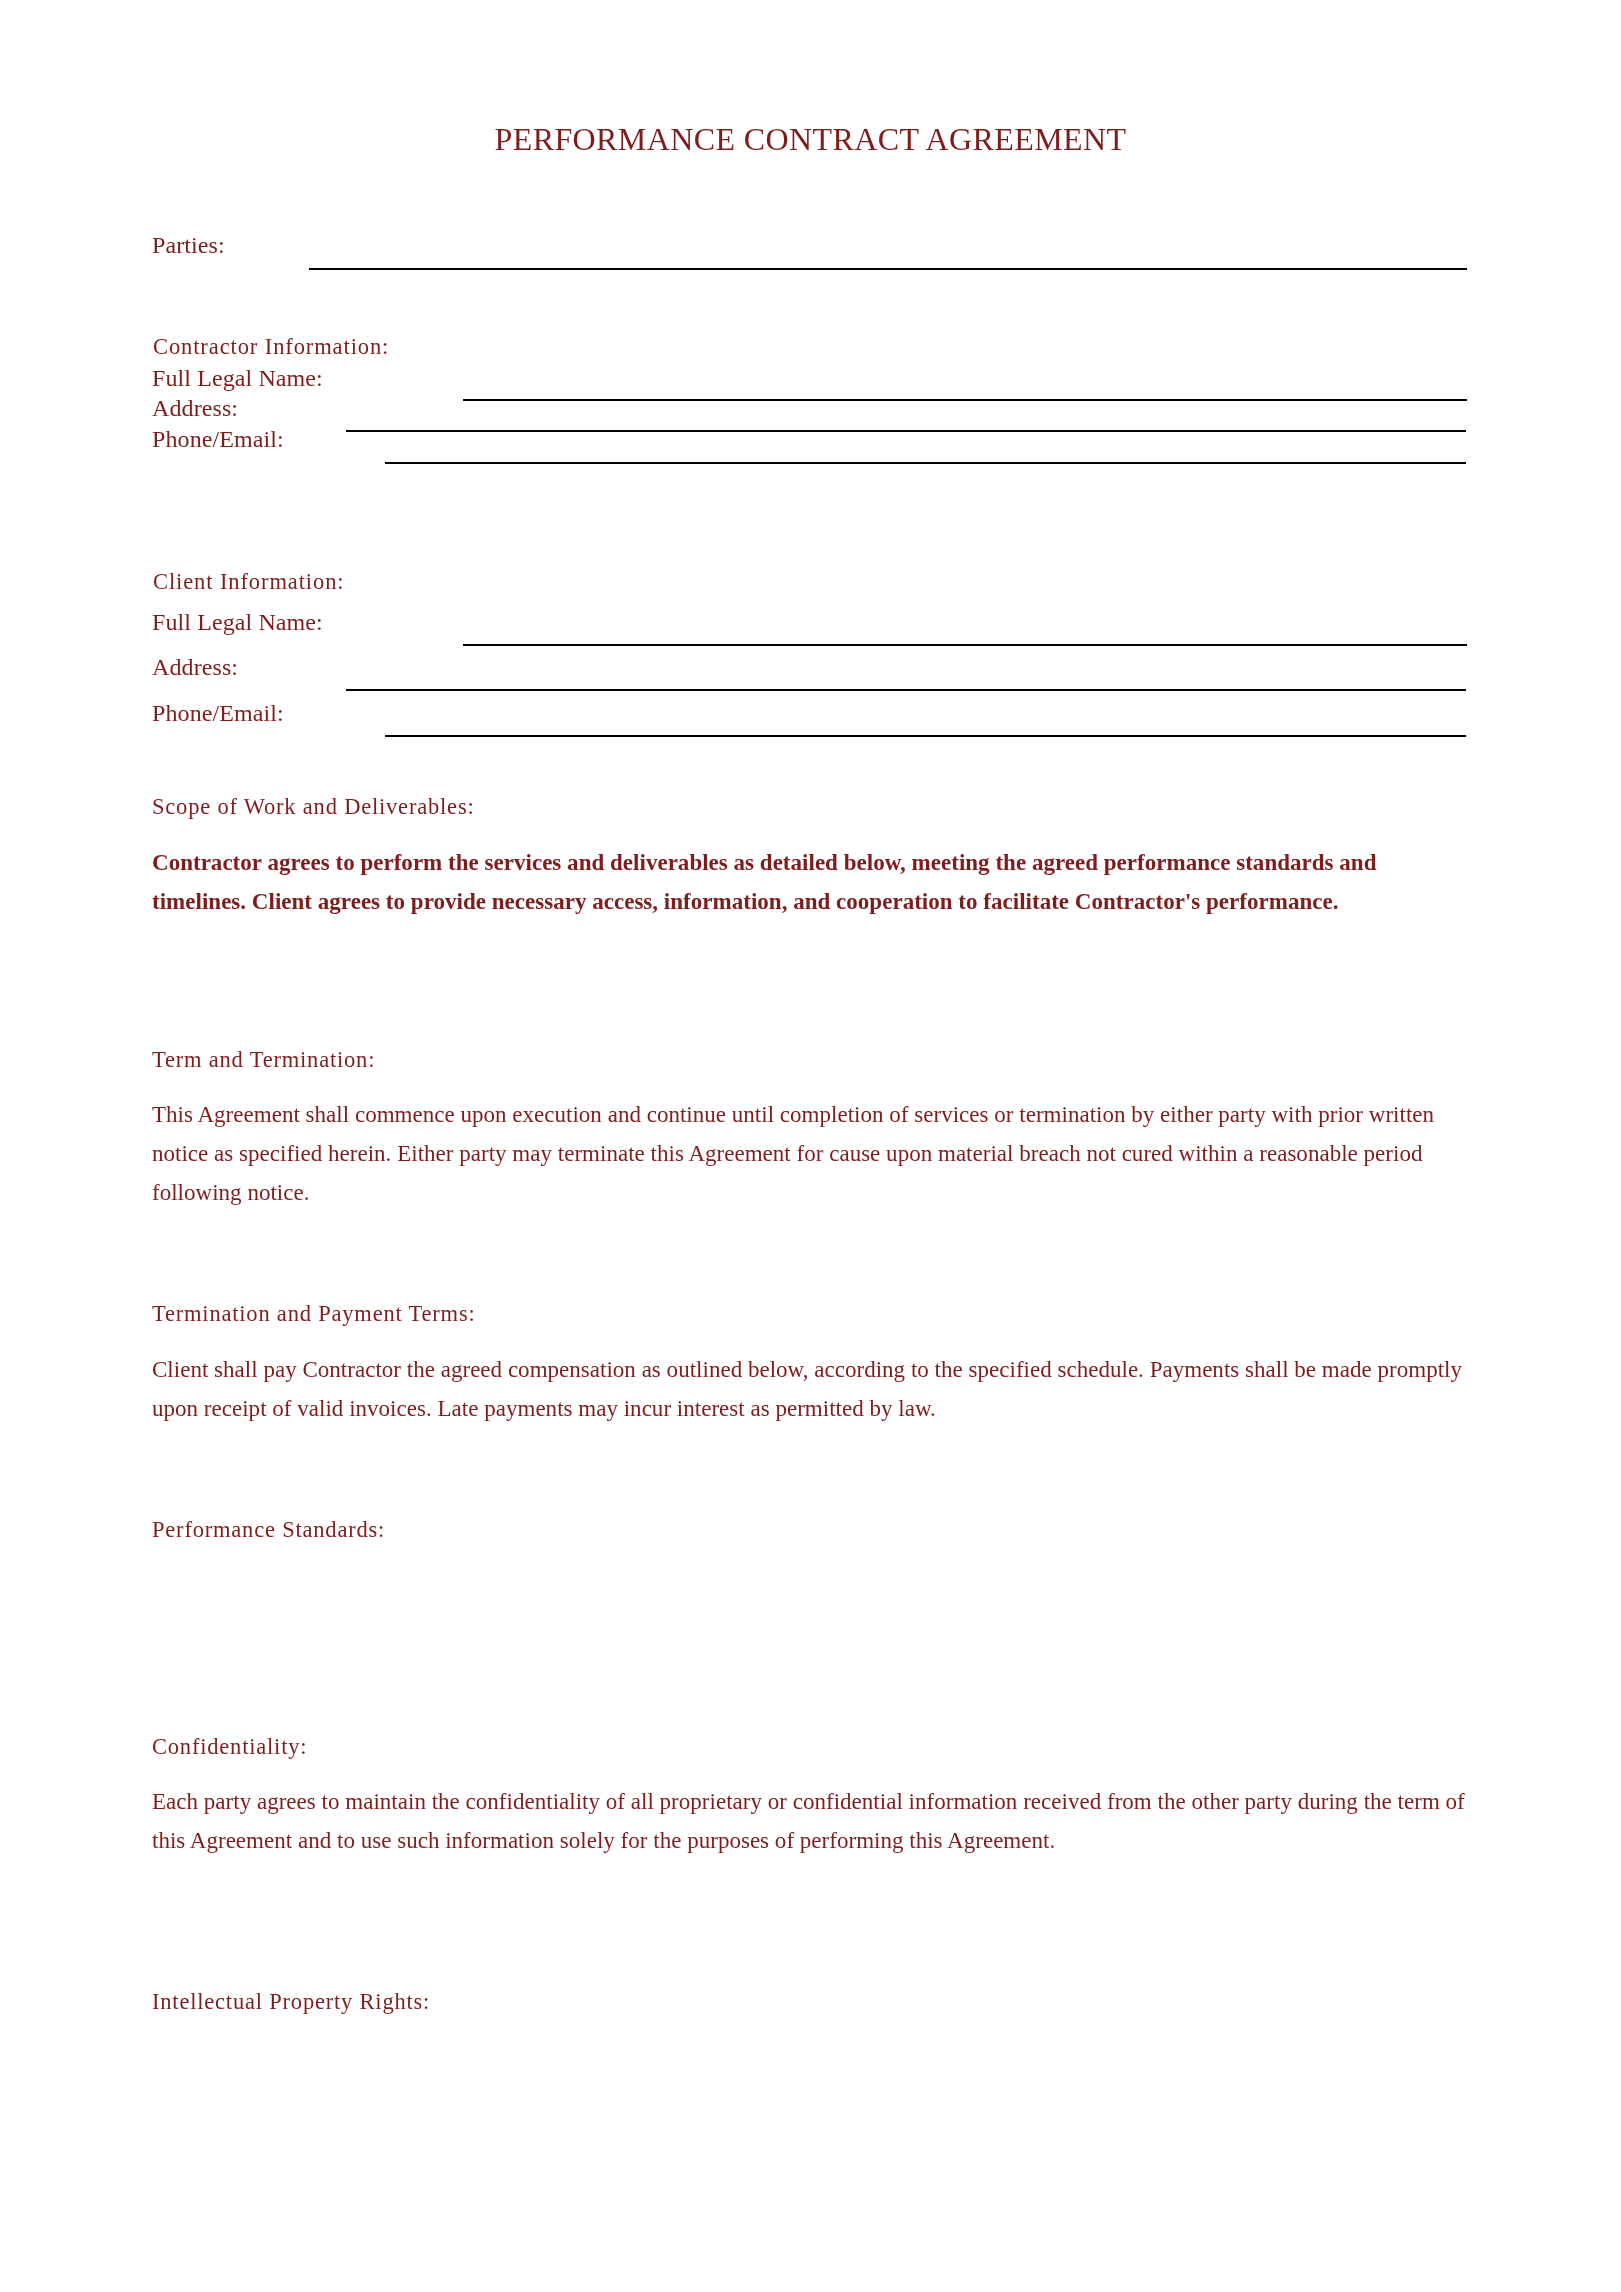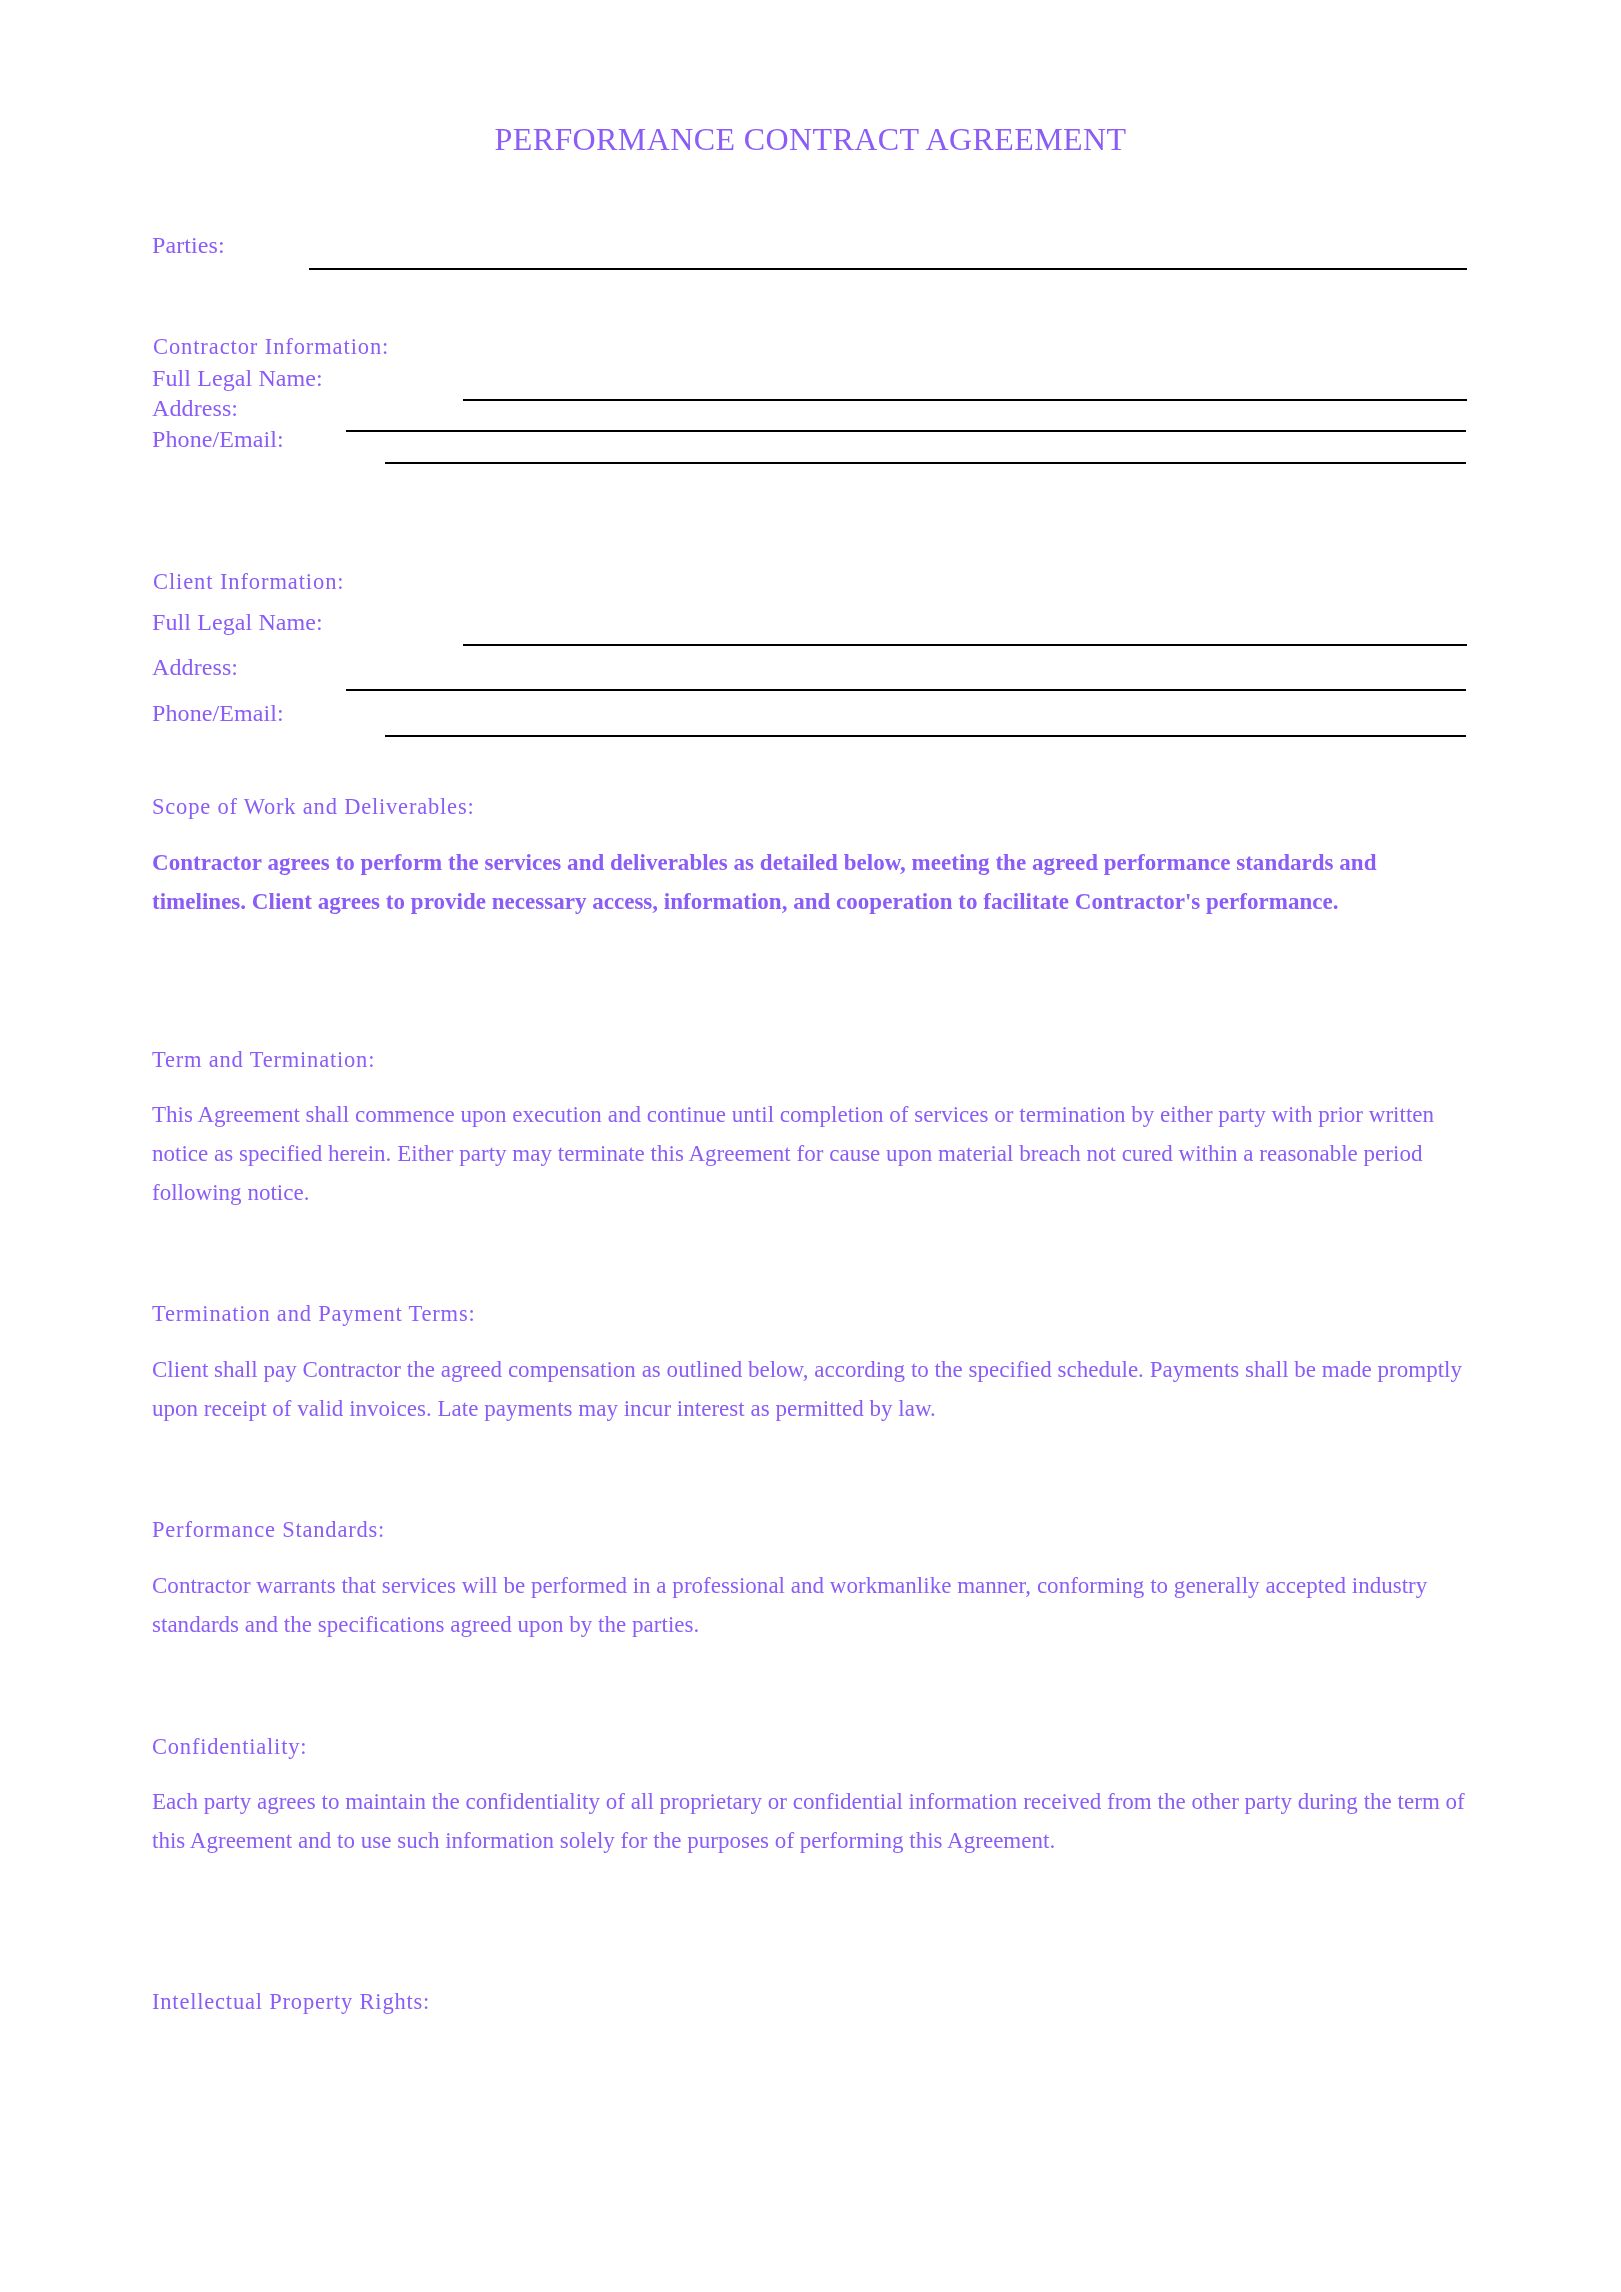--- a/index.html
+++ b/index.html
@@ -8,21 +8,21 @@
     padding: 0;
     background: #ffffff;
   }
   .page {
     position: relative;
     width: 1621px;
     height: 2293px;
     background: #ffffff;
     overflow: hidden;
     font-family: "Liberation Serif", "DejaVu Serif", serif;
-    color: #8b5cf6;
+    color: #7f1d1d;
     -webkit-font-smoothing: antialiased;
   }
 
   
   .doc-title {
     position: absolute;
     left: 0;
     top: 120px;
     width: 1621px;
     text-align: center;
@@ -116,21 +116,20 @@
   <div class="section-heading" style="top:792px;">Scope of Work and Deliverables:</div>
   <div class="para" style="top:843px;font-weight:bold;">Contractor agrees to perform the services and deliverables as detailed below, meeting the agreed performance standards and timelines. Client agrees to provide necessary access, information, and cooperation to facilitate Contractor's performance.</div>
 
   <div class="section-heading" style="top:1045px;">Term and Termination:</div>
   <div class="para" style="top:1095px;">This Agreement shall commence upon execution and continue until completion of services or termination by either party with prior written notice as specified herein. Either party may terminate this Agreement for cause upon material breach not cured within a reasonable period following notice.</div>
 
   <div class="section-heading" style="top:1299px;">Termination and Payment Terms:</div>
   <div class="para" style="top:1350px;">Client shall pay Contractor the agreed compensation as outlined below, according to the specified schedule. Payments shall be made promptly upon receipt of valid invoices. Late payments may incur interest as permitted by law.</div>
 
   <div class="section-heading" style="top:1515px;">Performance Standards:</div>
-  <div class="para" style="top:1566px;">Contractor warrants that services will be performed in a professional and workmanlike manner, conforming to generally accepted industry standards and the specifications agreed upon by the parties.</div>
 
   <div class="section-heading" style="top:1732px;">Confidentiality:</div>
   <div class="para" style="top:1782px;">Each party agrees to maintain the confidentiality of all proprietary or confidential information received from the other party during the term of this Agreement and to use such information solely for the purposes of performing this Agreement.</div>
 
   <div class="section-heading" style="top:1987px;">Intellectual Property Rights:</div>
 
 </div>
 
 
 </body></html>

